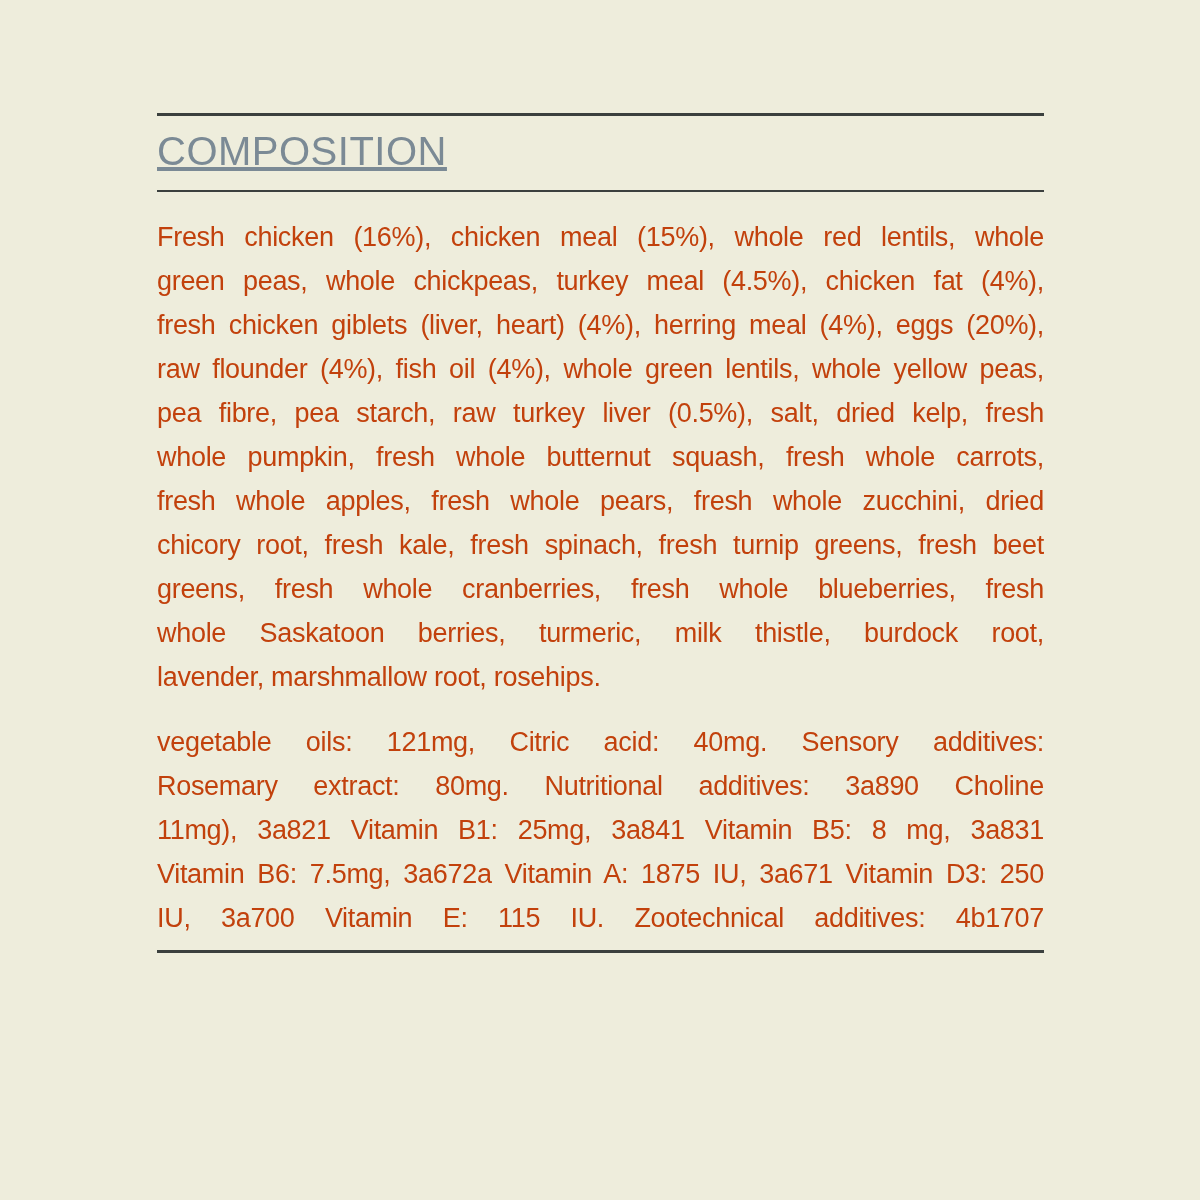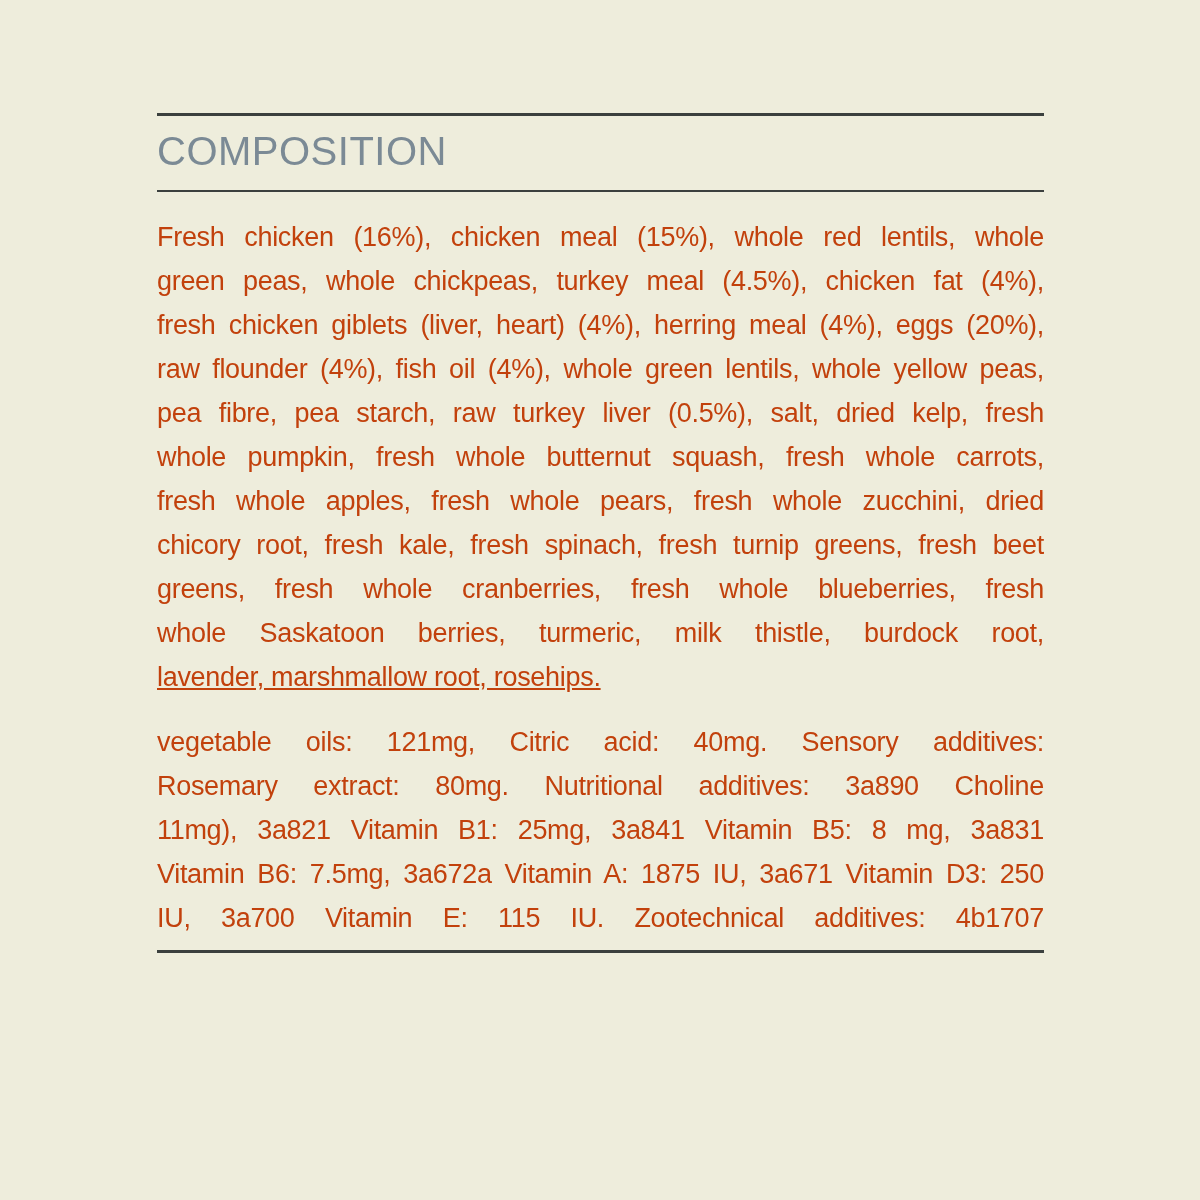--- a/index.html
+++ b/index.html
@@ -36,20 +36,21 @@
     margin-top: 10px;
     height: 3px;
   }
   .section-title {
     margin-top: 13px;
     font-size: 40px;
     line-height: 44px;
     letter-spacing: 0.5px;
     color: #7b8a95;
     font-weight: 400;
+    text-decoration: underline;
   }
   .body-copy {
     color: #c2410c;
     font-size: 27px;
     line-height: 44px;
     letter-spacing: -0.3px;
   }
   .para-ingredients {
     margin-top: 23px;
   }
@@ -58,21 +59,20 @@
   }
   
   .tline {
     text-align: justify;
     text-align-last: justify;
     height: 44px;
     overflow: hidden;
   }
   .tline-last {
     text-align-last: left;
-    text-decoration: underline;
   }
 </style>
 </head>
 <body>
 
 <div class="label-panel">
 
   <div class="rule rule-top"></div>
 
   <div class="section-title">COMPOSITION</div>

